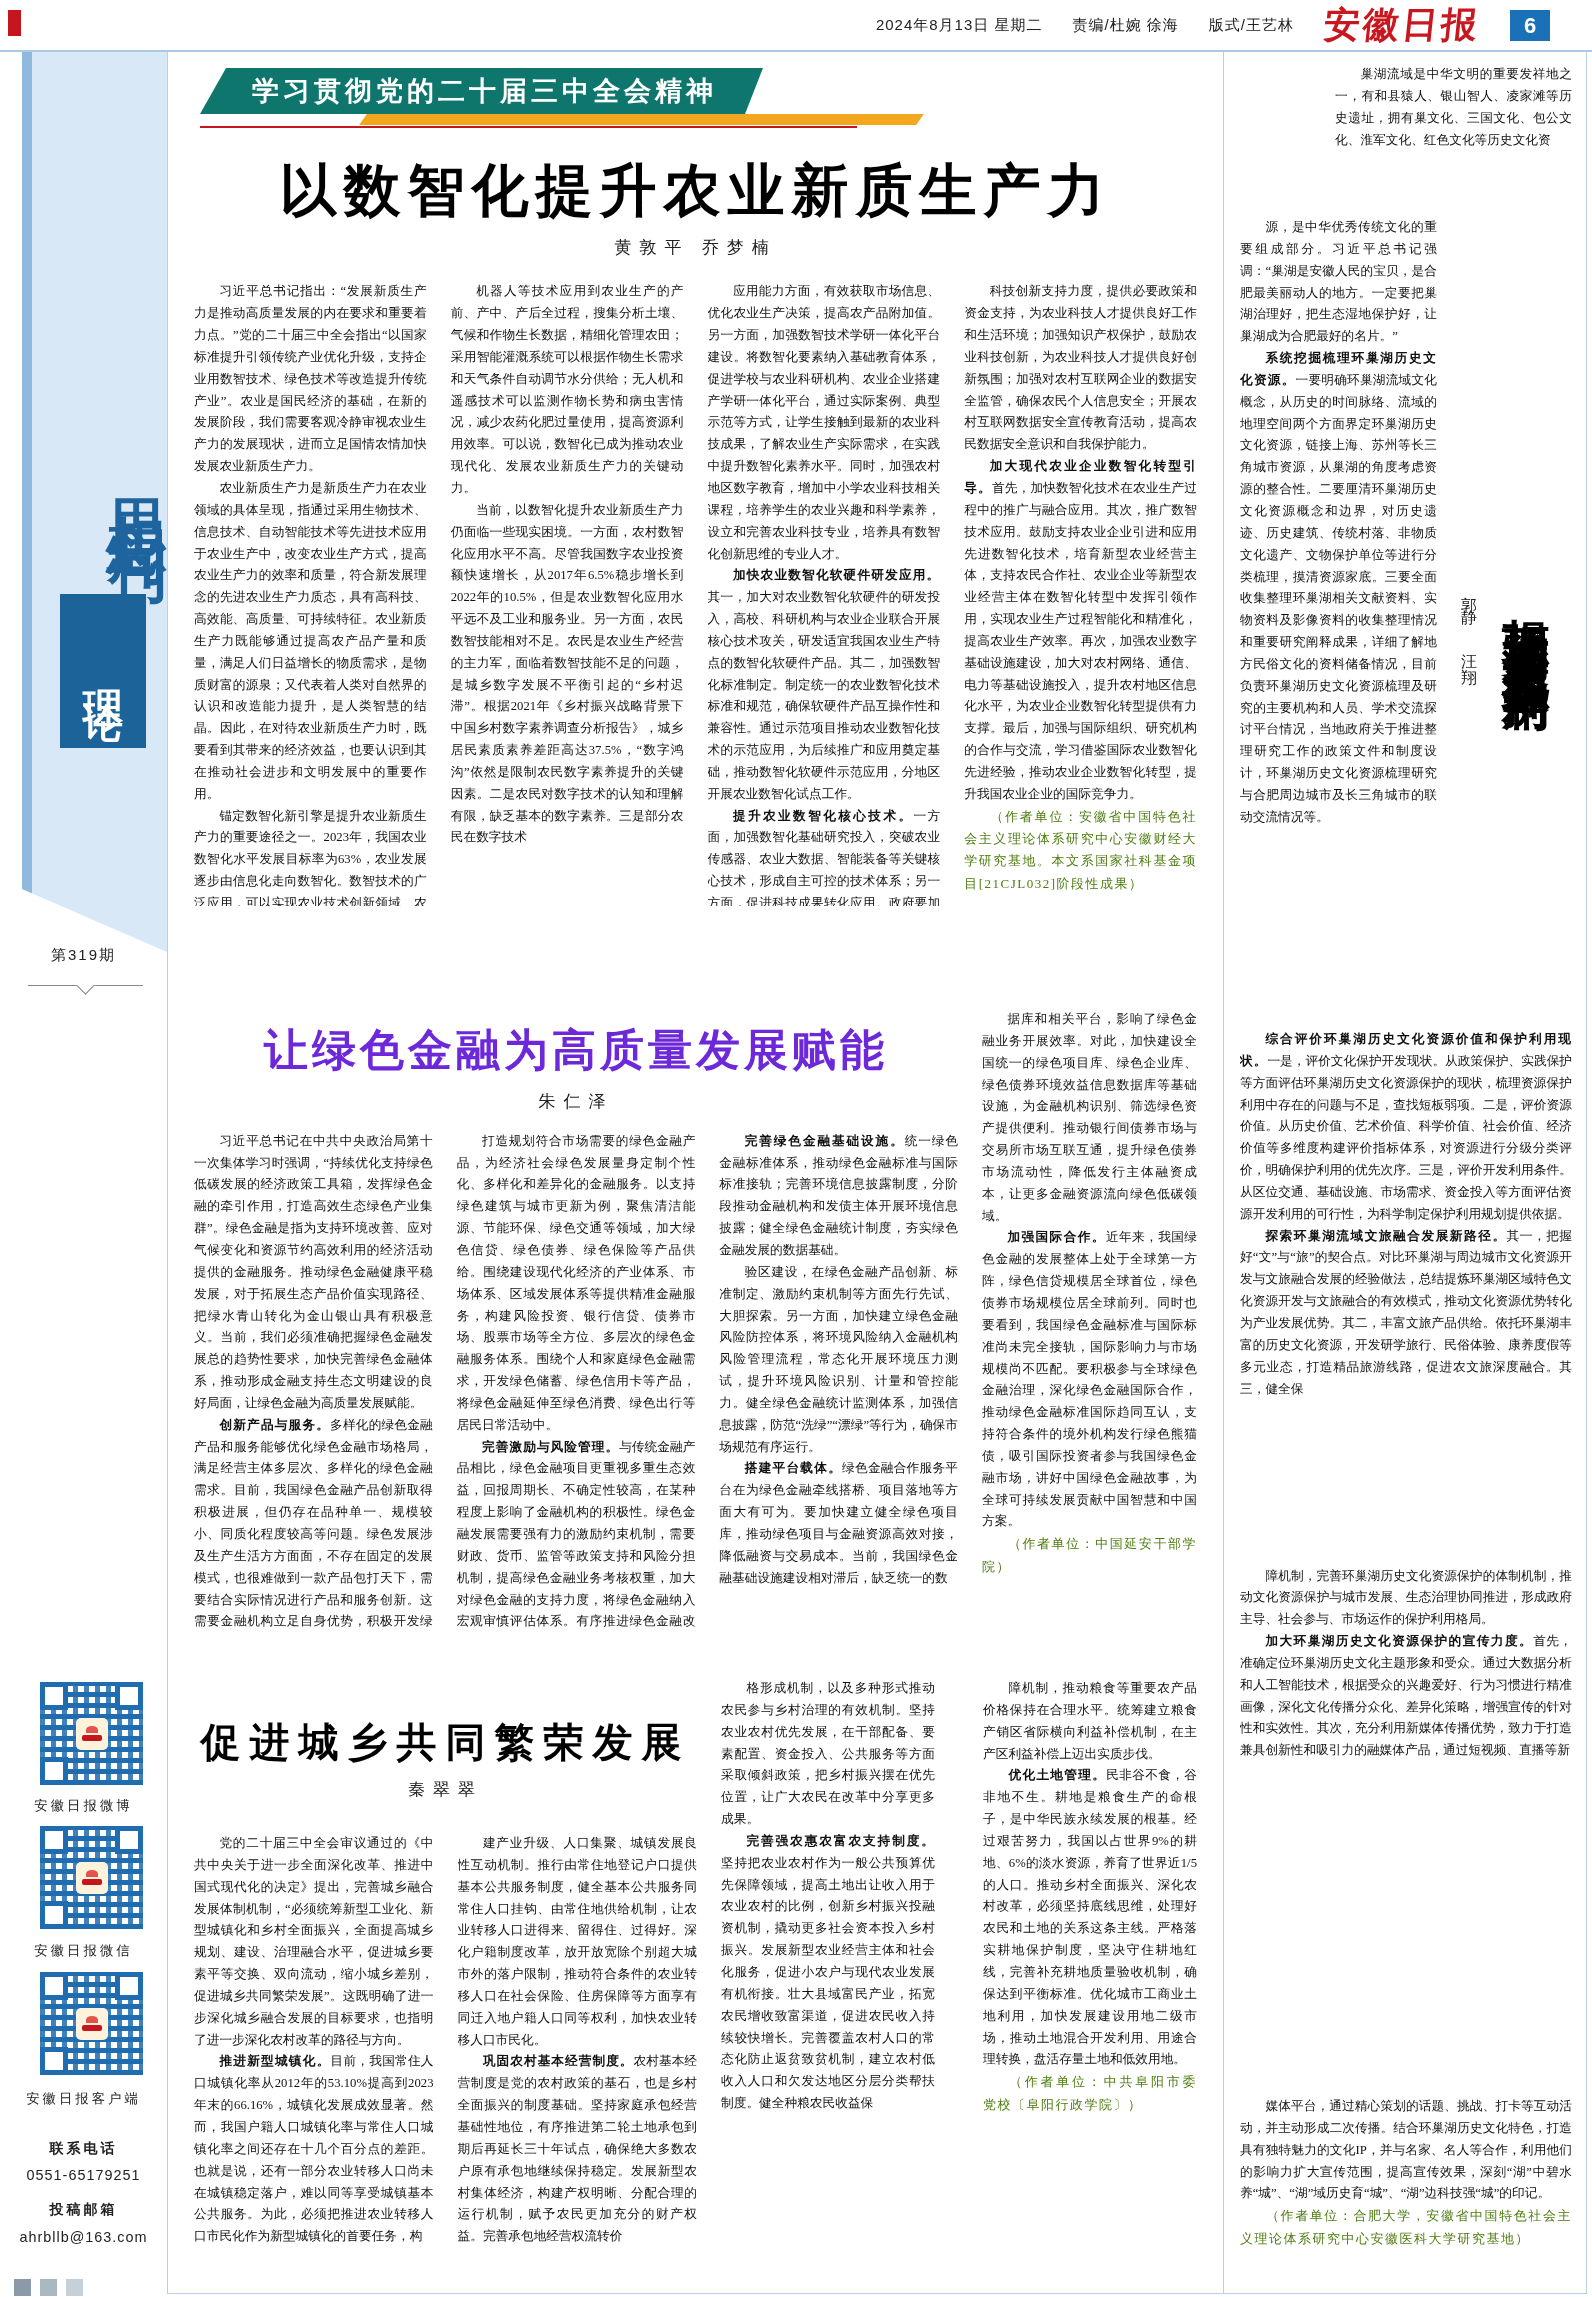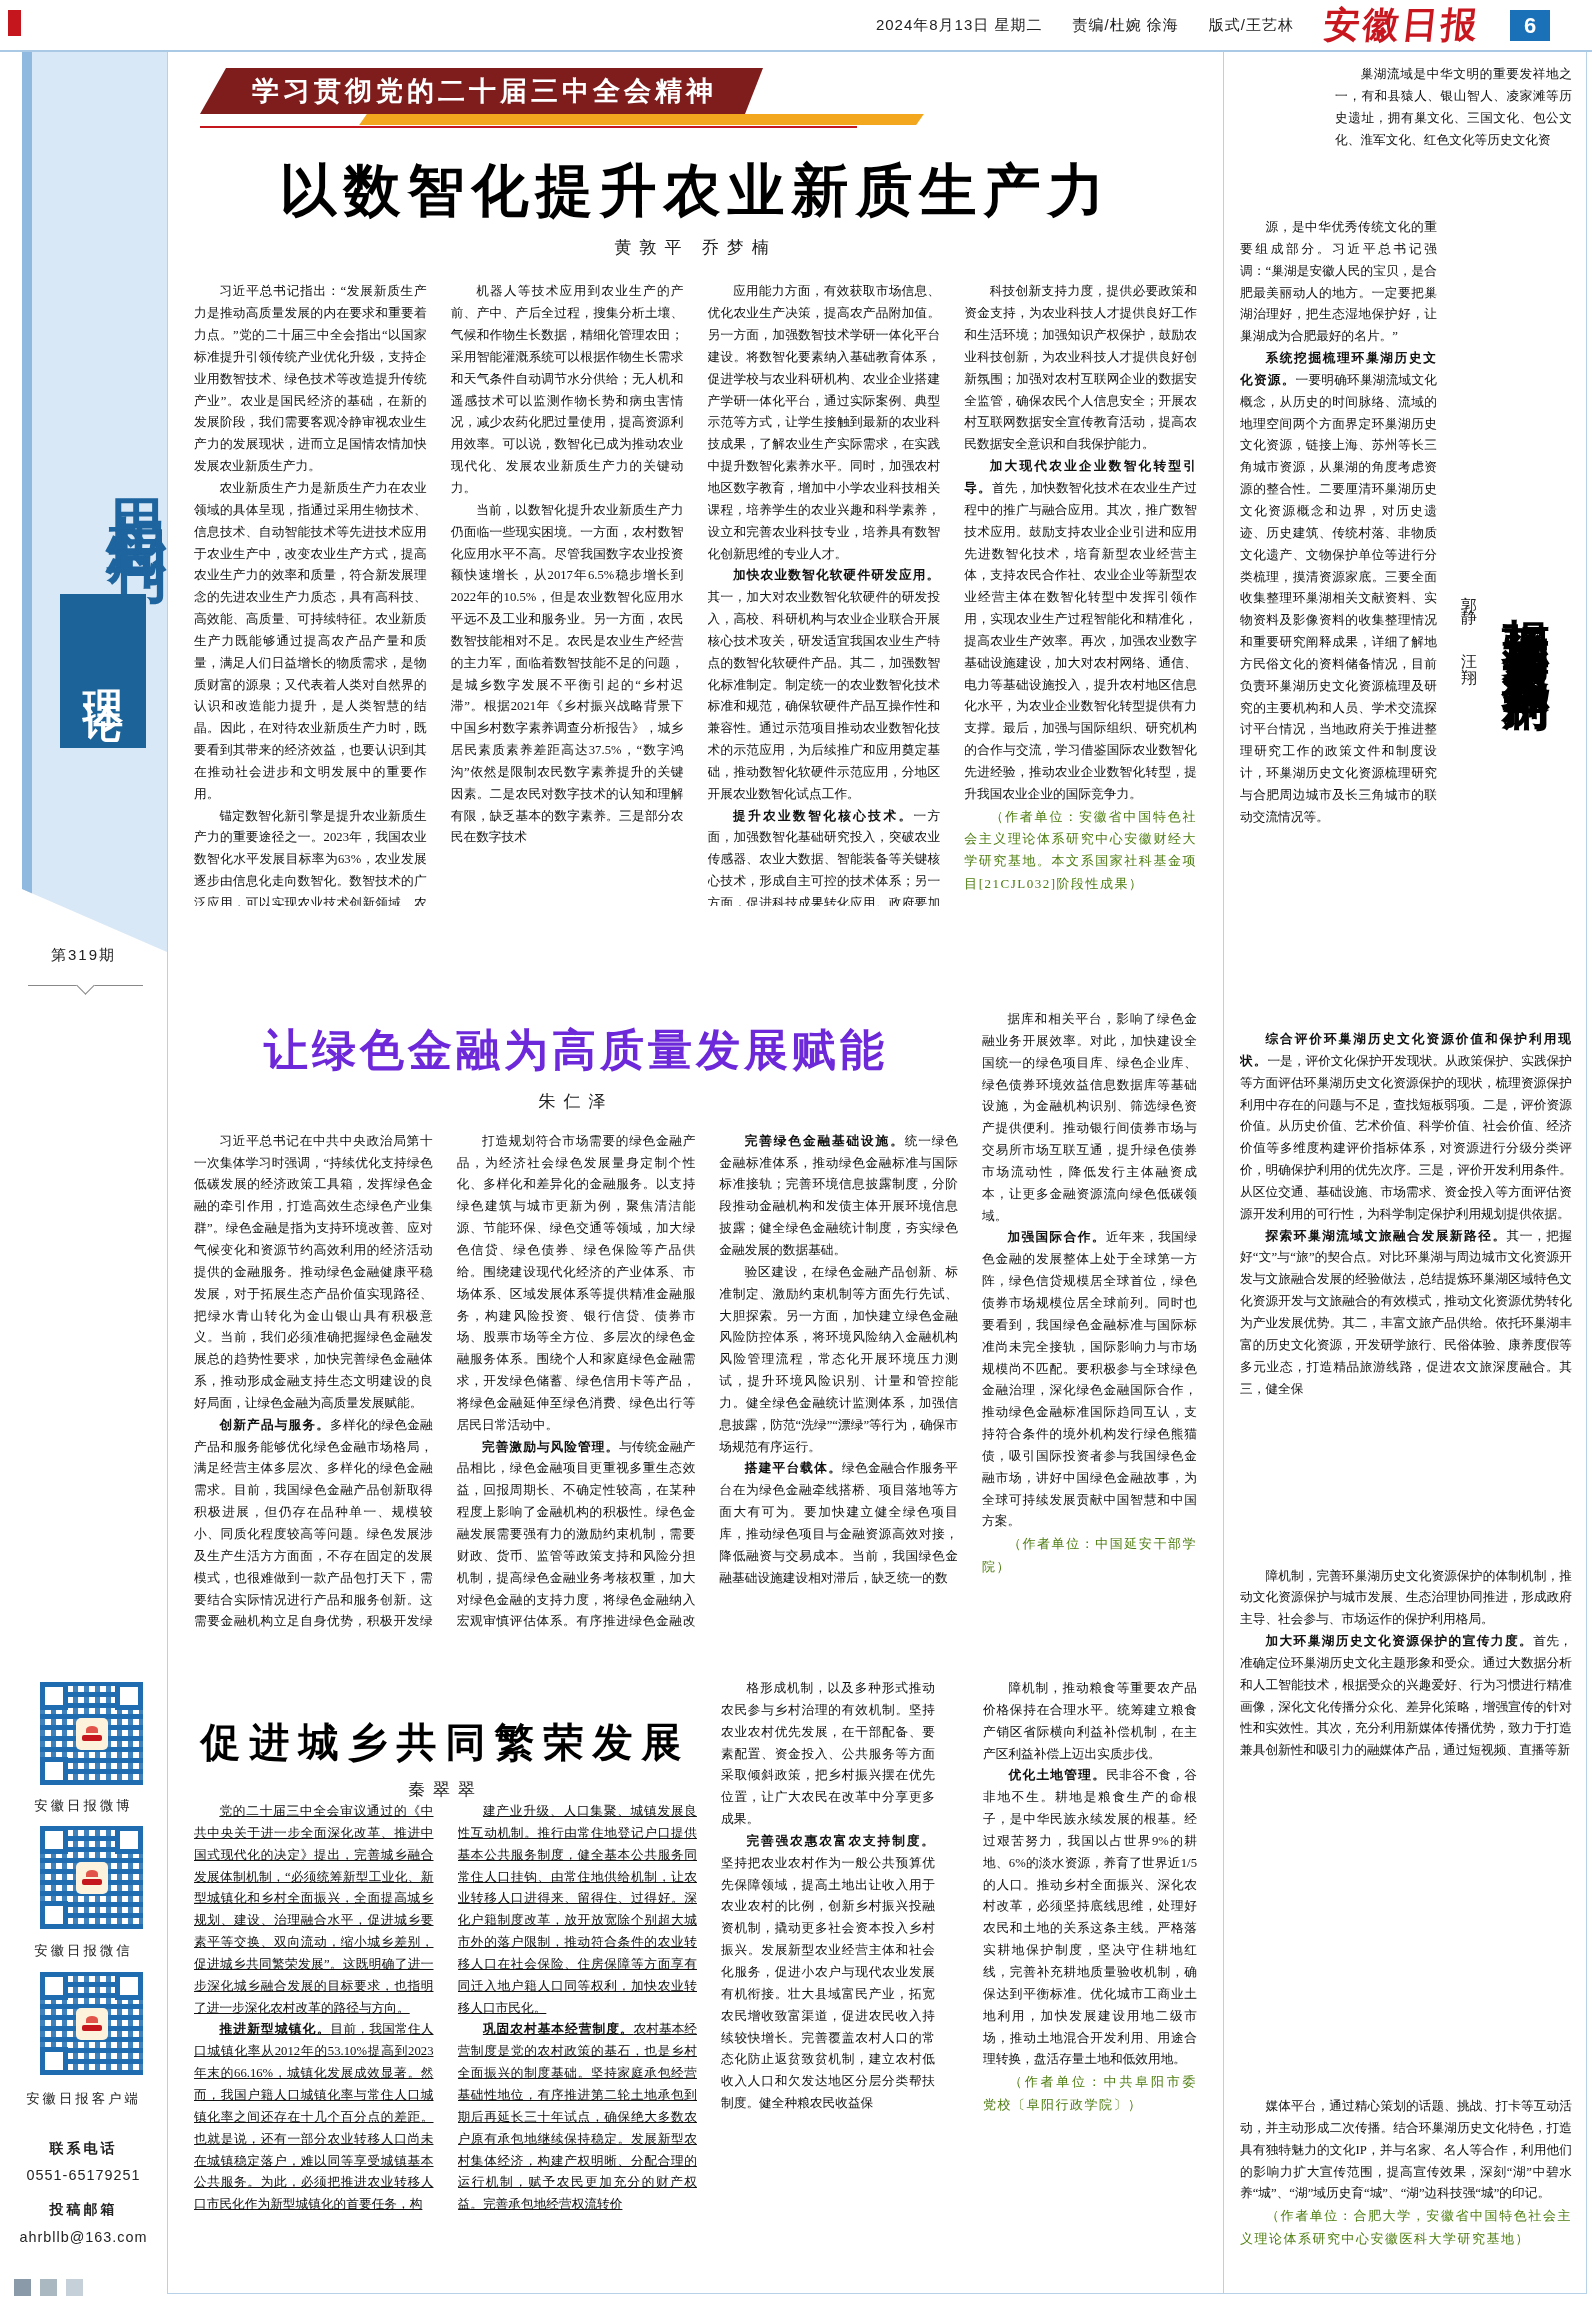--- a/index.html
+++ b/index.html
@@ -66,21 +66,21 @@
   .cols{display:flex;gap:24px;}
   .col{flex:1;overflow:hidden;text-align:justify;}
   p.para{margin:0;text-indent:2em;font-size:12.7px;line-height:1.72;color:#111;}
   .sech{font-weight:800;letter-spacing:1px;}
   p.note{margin:0;text-indent:2em;font-size:13px;line-height:1.72;color:#4d7c0f;letter-spacing:1.5px;}
   .byline{text-align:center;font-size:17px;letter-spacing:8px;color:#222;margin-top:12px;}
 
   
   .a1{height:929px;box-sizing:border-box;padding:0 26px;}
   .banner-wrap{position:relative;height:64px;margin-top:16px;}
-  .banner-red{position:absolute;left:6px;top:0;height:46px;background:#7f1d1d;color:#fff;
+  .banner-red{position:absolute;left:6px;top:0;height:46px;background:#0f766e;color:#fff;
               font:bold 27px/46px "Liberation Sans",sans-serif;letter-spacing:4px;
               padding:0 46px 0 52px;clip-path:polygon(26px 0,100% 0,calc(100% - 18px) 100%,0 100%);}
   .banner-gold{position:absolute;left:169px;top:46px;width:557px;height:11px;background:#f2a71f;
                transform:skewX(-35deg);}
   .banner-line{position:absolute;left:6px;top:58px;width:657px;height:2px;background:#c4161c;}
   .h1-a1{text-align:center;font:900 57px/1.2 "Liberation Sans",sans-serif;letter-spacing:7px;
          color:#000;margin-top:24px;}
   .a1 .cols{margin-top:22px;height:625px;}
 
   
@@ -89,21 +89,21 @@
   .h1-a2{text-align:center;font:900 44px/1.2 "Liberation Serif",serif;letter-spacing:4px;
          color:#6d28d9;margin-top:28px;}
   .a2-left .cols{margin-top:18px;height:503px;}
   .a2-right{flex:1;overflow:hidden;text-align:justify;padding-top:12px;}
 
   
   .a3{height:641px;box-sizing:border-box;padding:0 26px;display:flex;gap:24px;}
   .a3-left{width:503px;}
   .h1-a3{text-align:center;font:900 40px/1.2 "Liberation Sans",sans-serif;letter-spacing:9px;
          color:#000;margin-top:52px;}
-  .a3-left .cols{margin-top:0;height:450px;text-decoration:underline;}
+  .a3-left .cols{margin-top:32px;height:450px;}
   .a3-right{flex:1;}
   .a3-right .cols{height:613px;margin-top:12px;gap:48px;}
 
   
   .r-open{width:237px;margin-left:auto;height:147px;overflow:hidden;text-align:justify;}
   .r-mid{display:flex;height:800px;margin-top:6px;}
   .r-colA{width:197px;overflow:hidden;text-align:justify;}
   .r-authors{width:42px;writing-mode:vertical-rl;text-orientation:upright;font-size:16px;
              letter-spacing:14px;color:#222;padding-top:366px;box-sizing:border-box;}
   .r-head{flex:1;display:flex;align-items:center;justify-content:center;}

